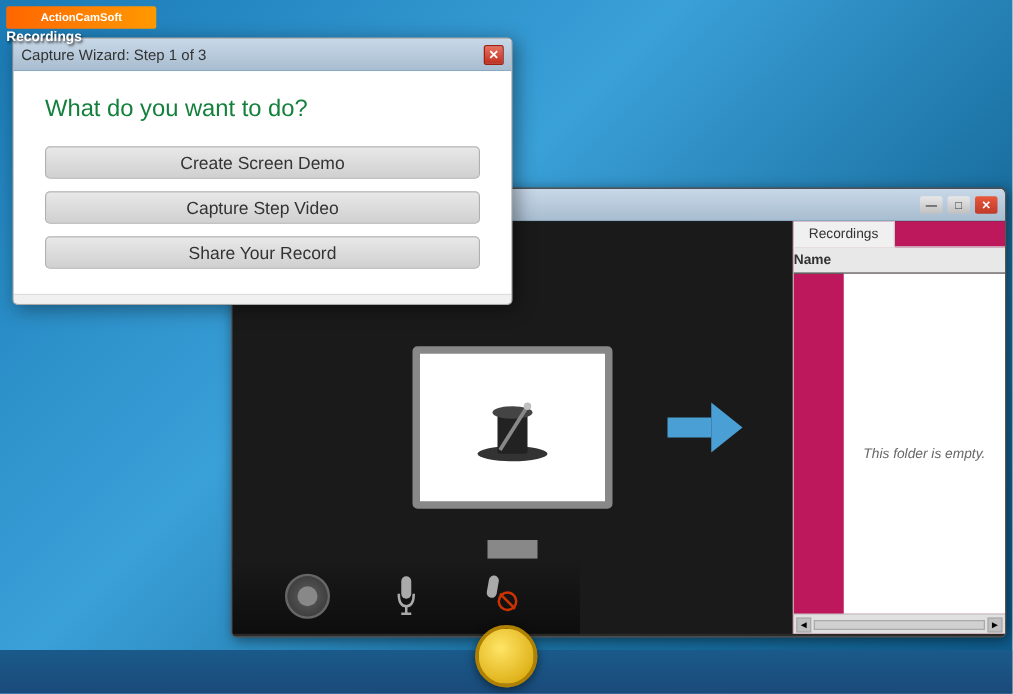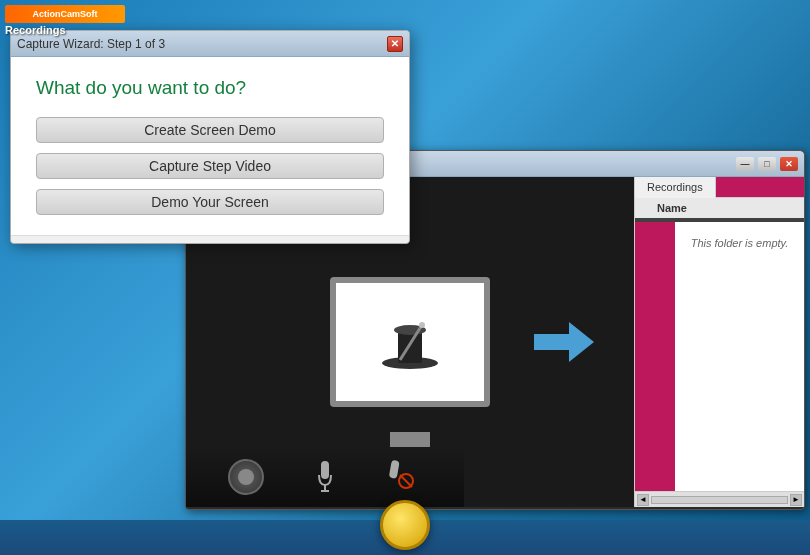--- a/index.html
+++ b/index.html
@@ -192,33 +192,33 @@
       color: #333;
     }
 
     .recordings-tab.active {
       background: #f0f0f0;
       border-bottom: 1px solid #f0f0f0;
       margin-bottom: -1px;
     }
 
     .recordings-header {
-      padding: 4px 22px;
+      padding: 4px 0;
       font-size: 11px;
       color: #333;
       font-weight: bold;
-      border-bottom: 4px solid #404040;
+      border-bottom: 1px solid #404040;
       background: #e8e8e8;
     }
 
     .recordings-empty {
       flex: 1;
       background: white;
       display: flex;
-      align-items: flex-start;
+      align-items: center;
       padding-top: 15px;
       justify-content: center;
       margin-left: 40px;
     }
 
     .recordings-empty-text {
       font-size: 11px;
       color: #666;
       font-style: italic;
     }
@@ -489,20 +489,20 @@
 
 <div class="main-dialog">
   <div class="dialog-titlebar">
     <span class="dialog-title-text">Capture Wizard: Step 1 of 3</span>
     <div class="dialog-close-btn">✕</div>
   </div>
   <div class="dialog-body">
     <div class="dialog-question">What do you want to do?</div>
     <button class="dialog-btn">Create Screen Demo</button>
     <button class="dialog-btn">Capture Step Video</button>
-    <button class="dialog-btn">Demo Your Screen</button>
+    <button class="dialog-btn">Share Your Record</button>
   </div>
   <div class="dialog-footer"></div>
 </div>
 
 <div class="taskbar-hint">
   <div class="taskbar-orb"></div>
 </div>
 
 </body></html>

